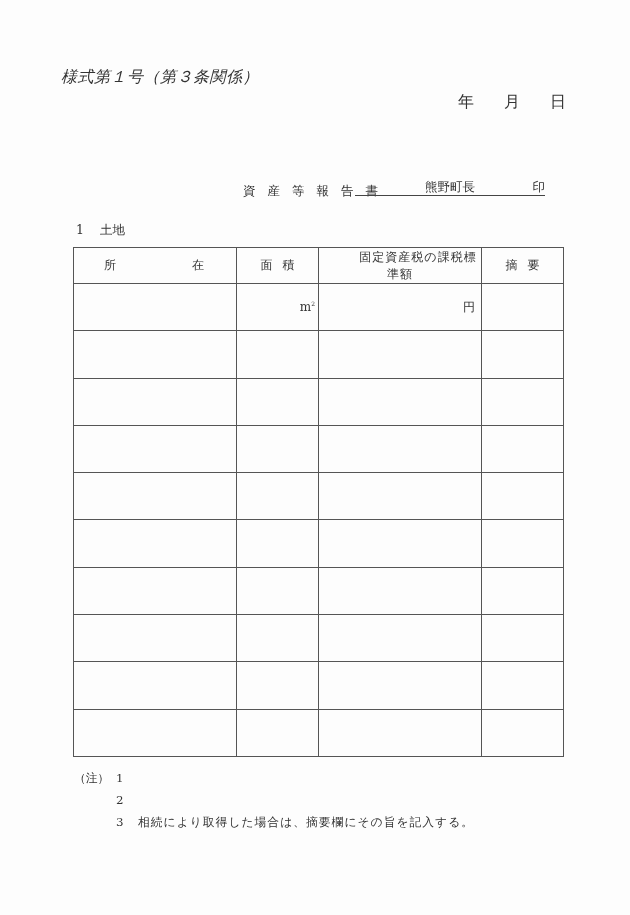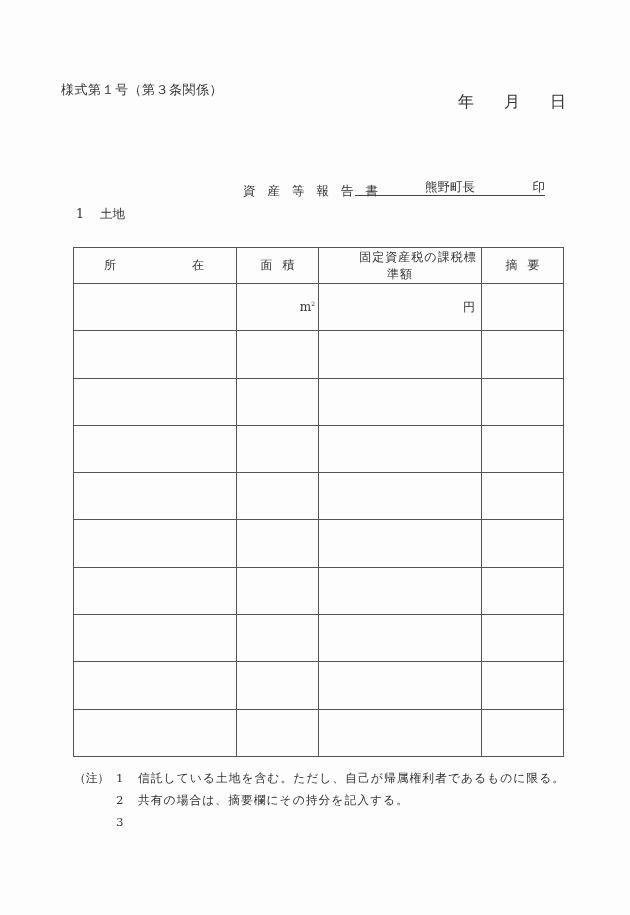--- a/index.html
+++ b/index.html
@@ -2,32 +2,32 @@
 <html><head>
 <meta charset="utf-8">
 <style>
   html, body { margin: 0; padding: 0; }
   body {
     width: 630px; height: 915px; background: #fdfdfd; position: relative;
     font-family: "DejaVu Serif", "Liberation Serif", serif; color: #333;
     overflow: hidden;
   }
   .abs { position: absolute; white-space: nowrap; }
-  .form-no { left: 61px; top: 81px; font-size: 13px; letter-spacing: 0.5px; }
+  .form-no { left: 61px; top: 67px; font-size: 16px; letter-spacing: 0.5px; font-style: italic; }
   .date { left: 458px; top: 92px; font-size: 16px; }
   .date span { display: inline-block; }
   .date .g1 { width: 46px; }
   .date .g2 { width: 46px; }
   .title { left: 243px; top: 135px; font-size: 12.5px; letter-spacing: 12px; margin-top: 48px; }
   .addressee {
     left: 355px; top: 179px; width: 190px; font-size: 12.5px;
     border-bottom: 1px solid #444; height: 16px; line-height: 16px; text-align: center;
   }
   .addressee .seal { position: absolute; right: 0; top: 0; }
-  .section { left: 76px; top: 206px; font-size: 12.5px; }
+  .section { left: 76px; top: 222px; font-size: 12.5px; }
   .section .num { display: inline-block; width: 24px; }
   table.grid {
     position: absolute; left: 73px; top: 247px; border-collapse: collapse;
     table-layout: fixed; font-size: 12px;
   }
   table.grid td, table.grid th {
     border: 1px solid #555; padding: 0; font-weight: normal;
   }
   table.grid th { height: 35px; text-align: center; }
   table.grid td { height: 46.3px; }
@@ -146,24 +146,23 @@
         <td></td>
         <td></td>
       </tr>
     </tbody>
 </table>
 
 <div class="abs notes">
   <div class="note-row">
     <span class="note-lbl">（注）</span>
     <span class="note-num">1</span>
-    <span class="note-text">信託している土地を含む。ただし、自己が帰属権利者であるものに限る。</span>
   </div>
   <div class="note-row">
     <span class="note-lbl"></span>
     <span class="note-num">2</span>
-    <span class="note-text">共有の場合は、摘要欄にその持分を記入する。</span>
   </div>
   <div class="note-row">
     <span class="note-lbl"></span>
     <span class="note-num">3</span>
+    <span class="note-text">相続により取得した場合は、摘要欄にその旨を記入する。</span>
   </div>
 </div>
 
 </body></html>

